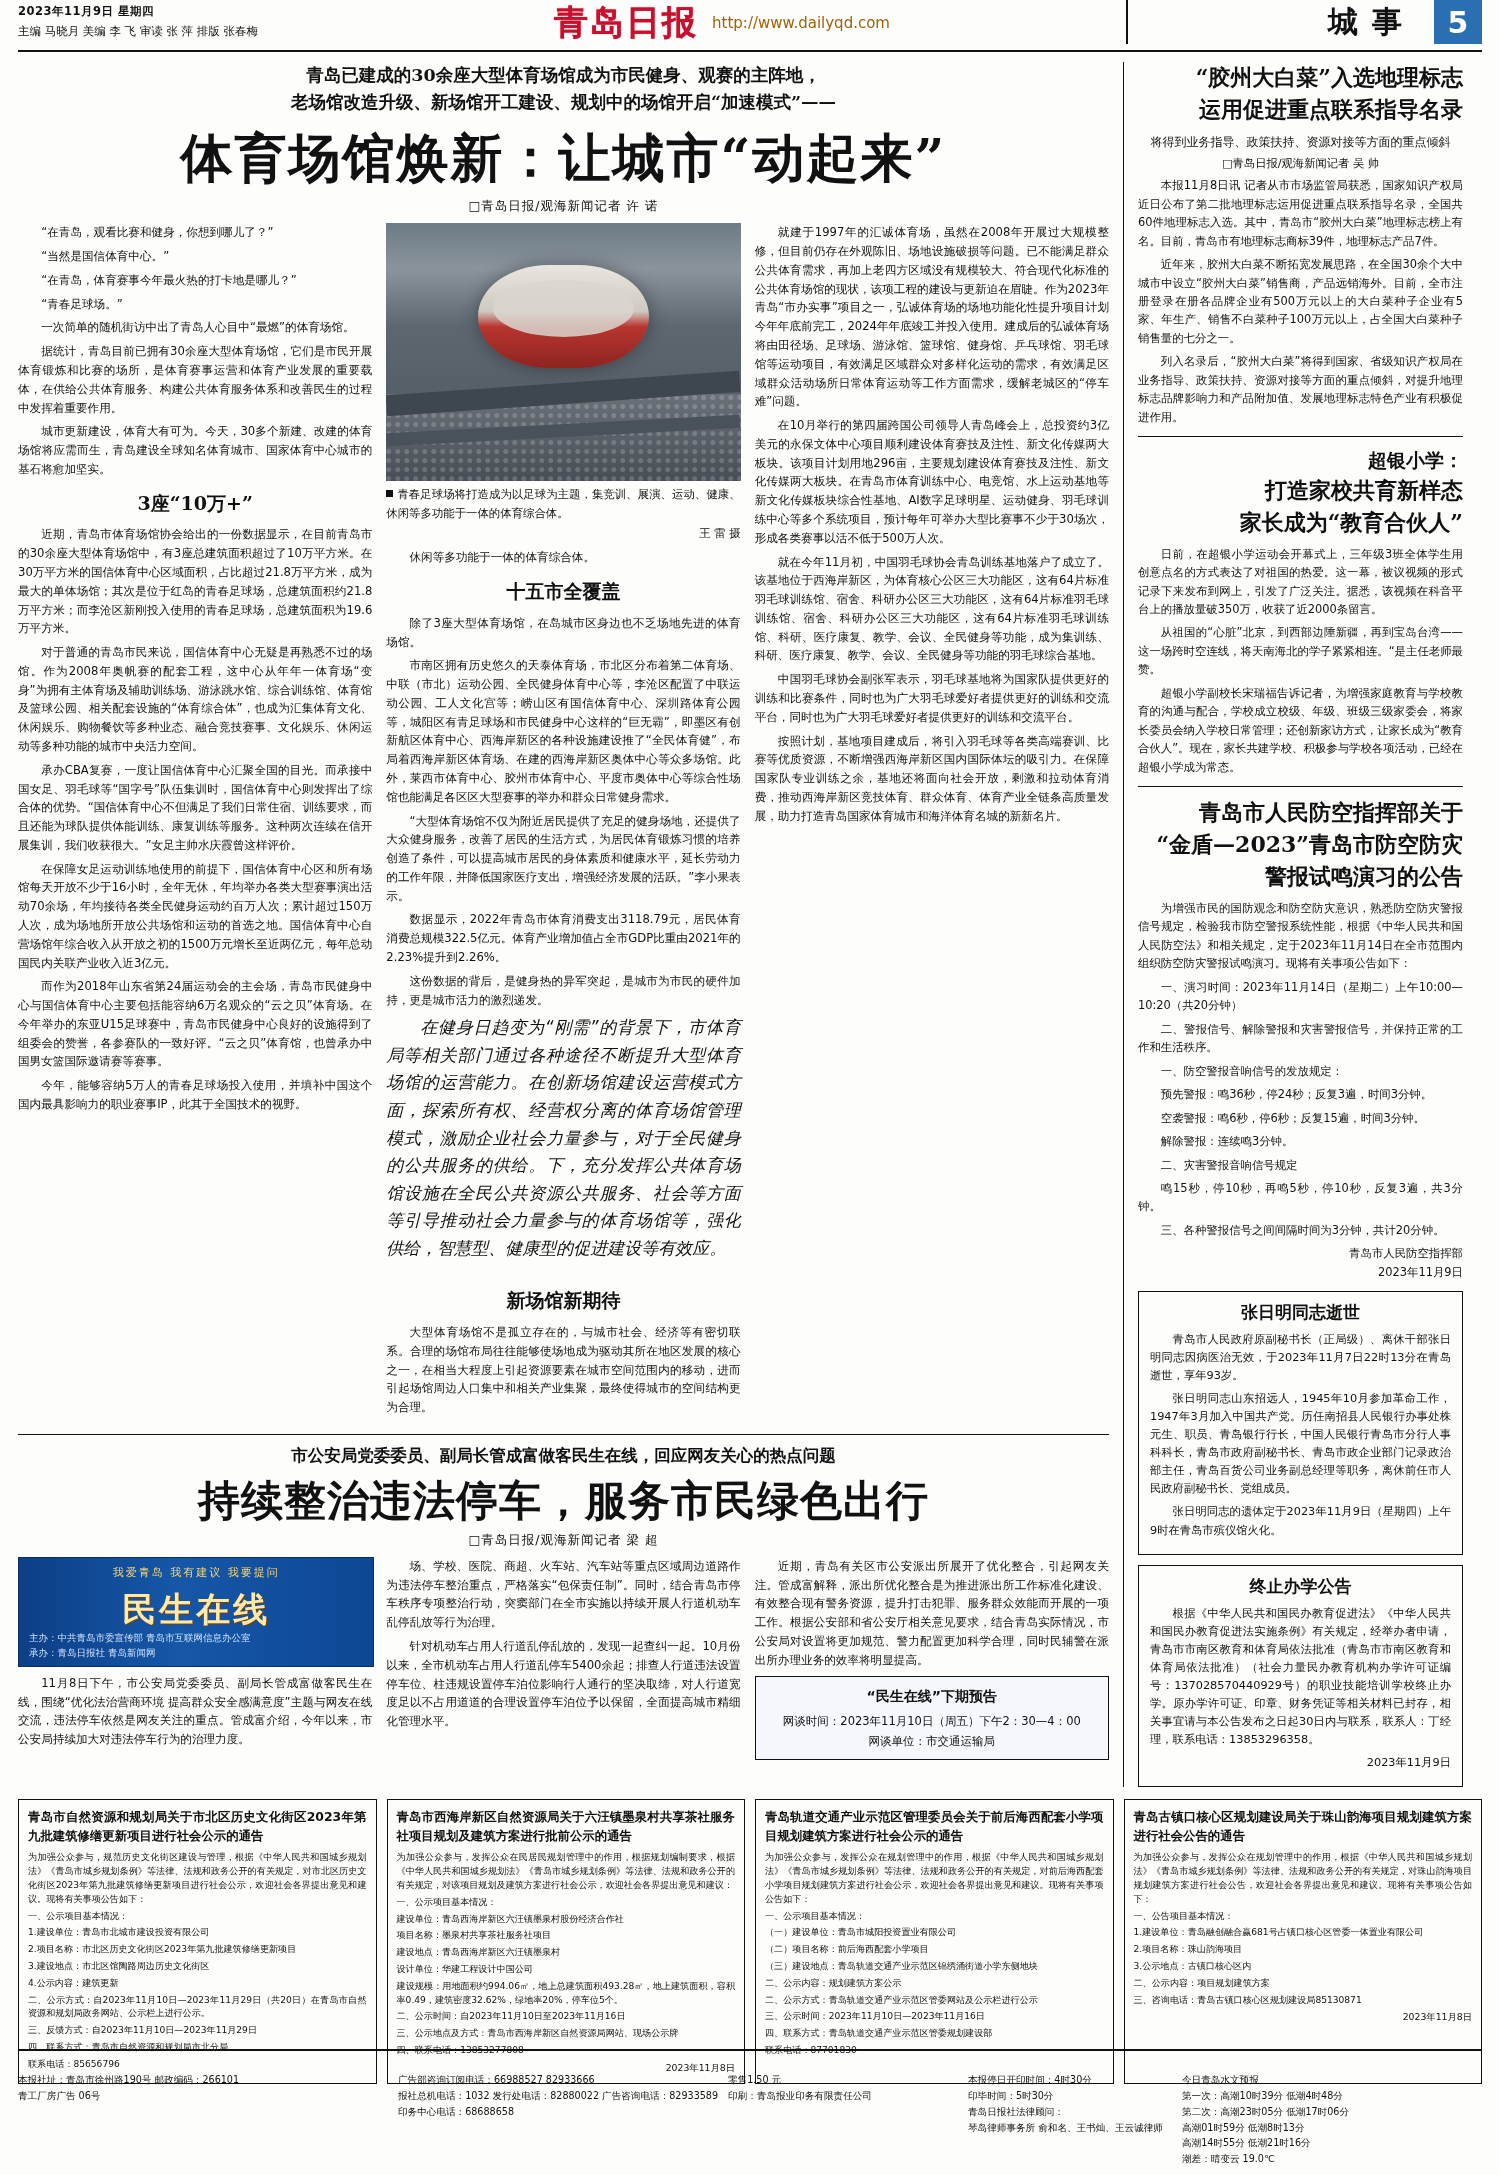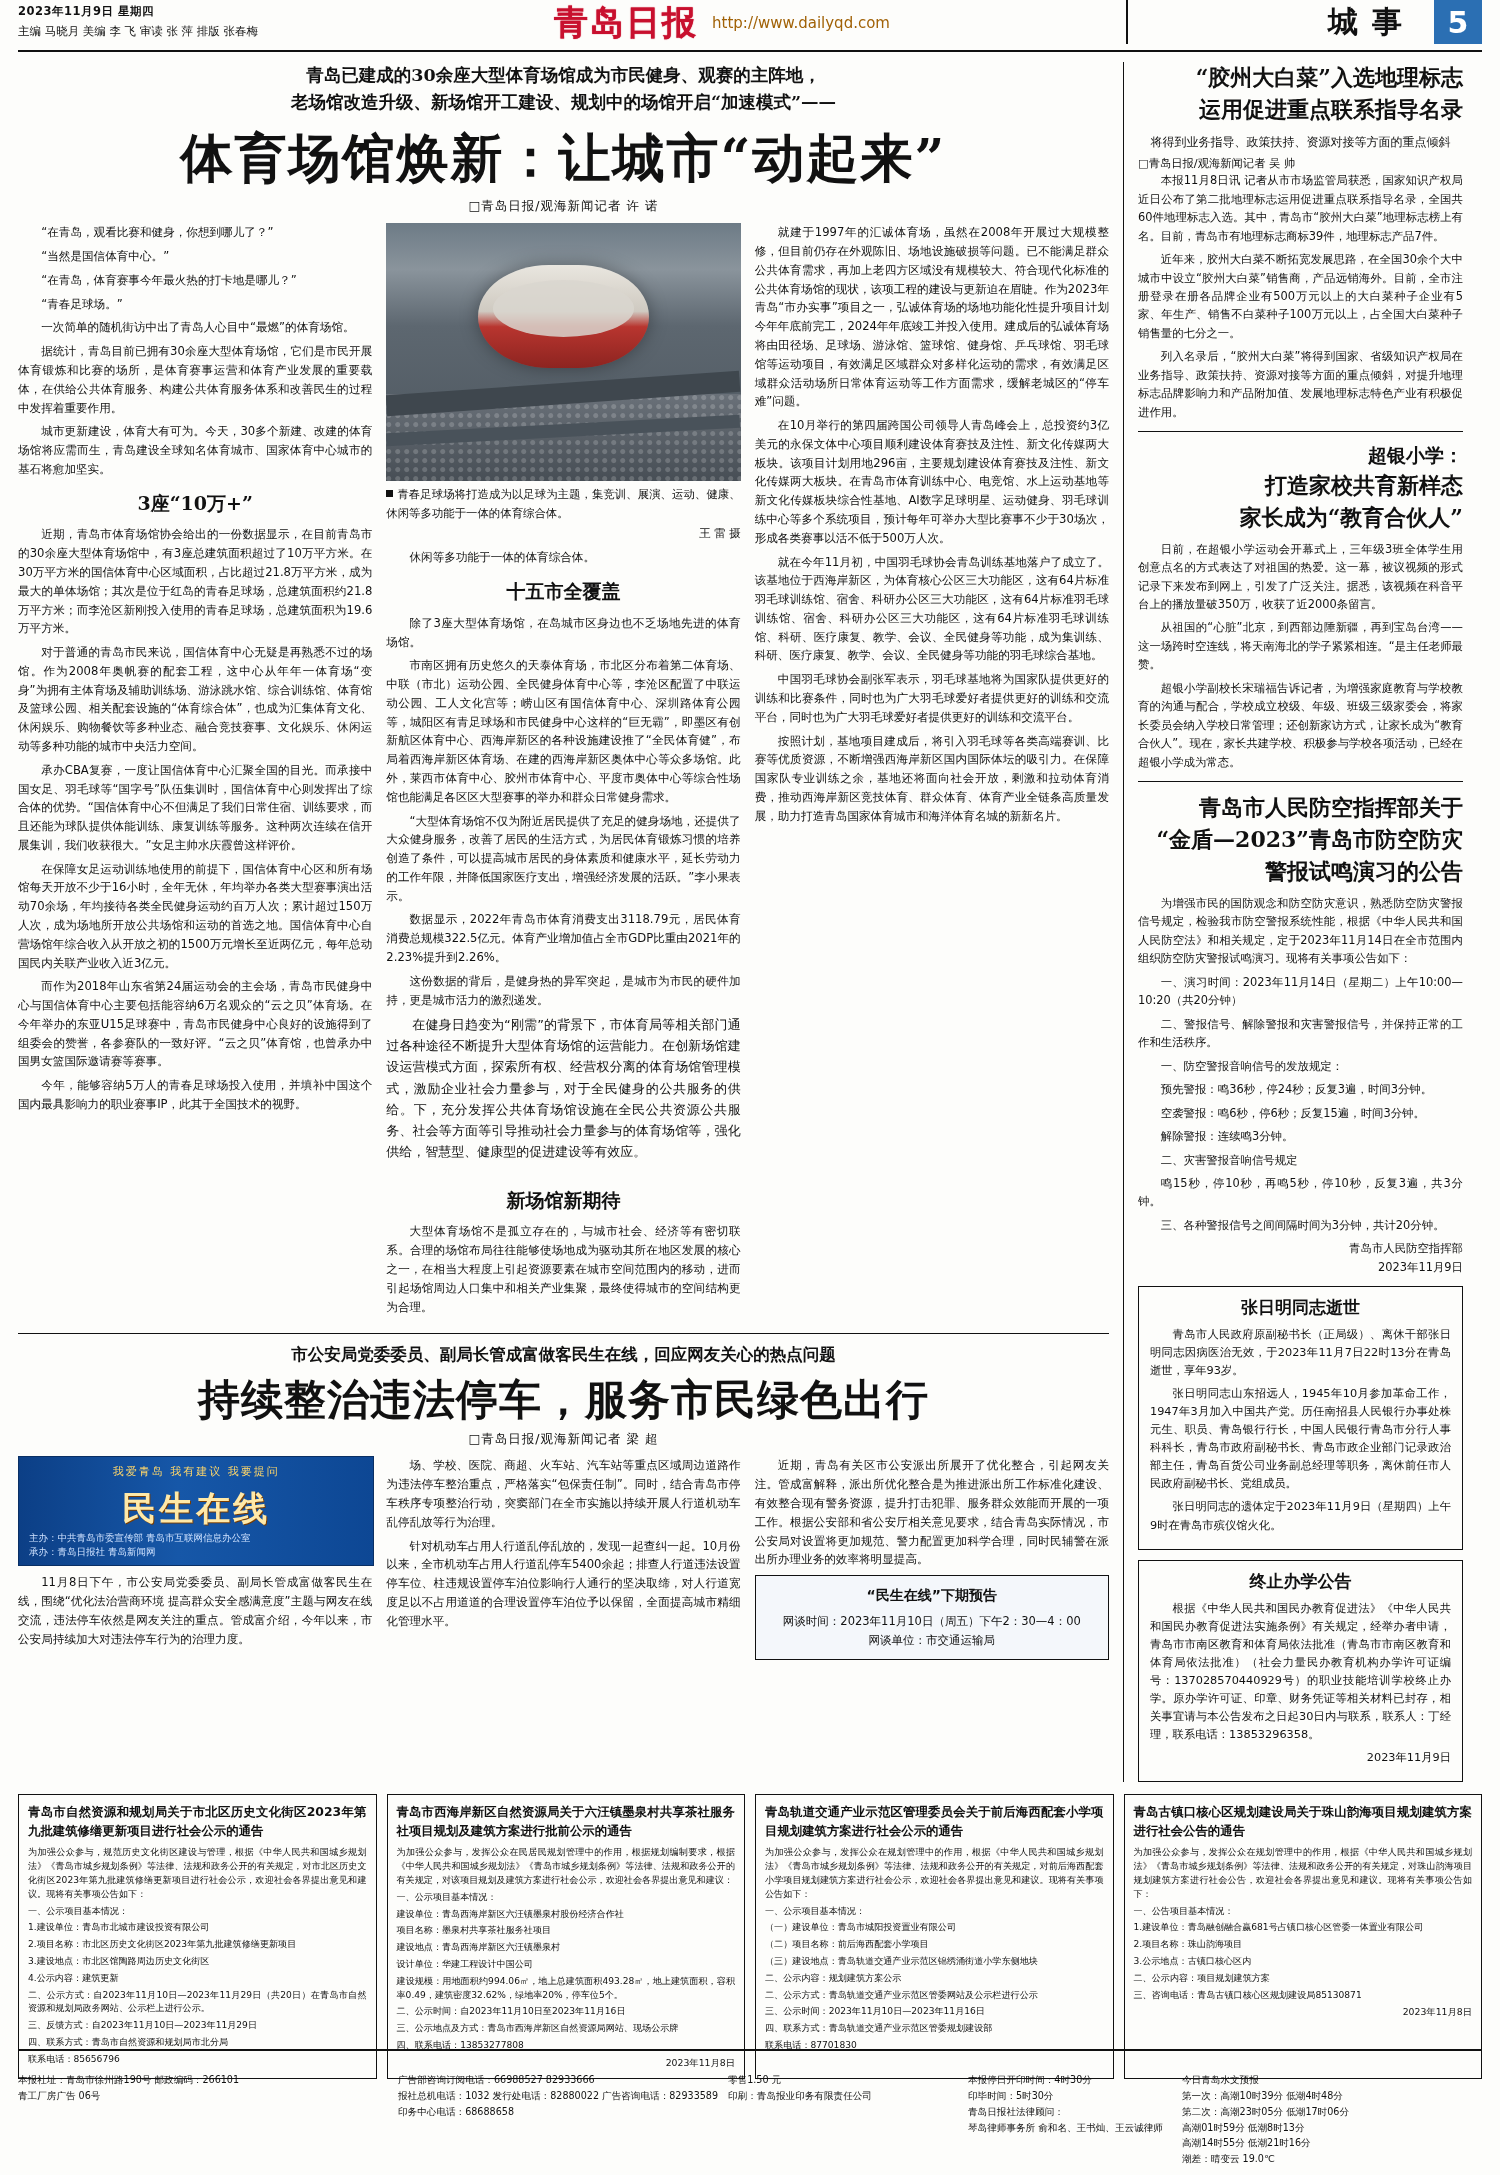--- a/index.html
+++ b/index.html
@@ -81,21 +81,21 @@
   .promo .sub{position:absolute;bottom:6px;left:10px;color:#cfe2ff;font-size:9.5px;line-height:1.5;}
 
   .notice-box{border:1px solid #111;padding:8px 10px;margin:6px 0;text-align:center;background:#f4f7fb;}
   .notice-box .t{font-size:14px;font-weight:bold;margin-bottom:5px;}
   .notice-box .l{font-size:11.5px;line-height:1.7;}
 
   
   .side-h{font-size:22px;font-weight:bold;text-align:right;line-height:1.45;font-family:"DejaVu Serif","Liberation Serif",serif;}
   .side-h.small{font-size:19px;}
   .side-sub{font-size:12px;line-height:1.7;text-align:center;margin:6px 0 4px;}
-  .side-by{font-size:11.3px;text-align:left;}
+  .side-by{font-size:11.3px;text-align:center;margin-bottom:5px;}
   .side-p{font-size:11.4px;line-height:1.62;text-align:justify;margin:0 0 5px;text-indent:2em;}
   .hr{border-top:1px solid #111;margin:10px 0;}
   .sign{text-align:right;font-size:11.4px;line-height:1.6;}
 
   .obit{border:1px solid #111;padding:9px 11px;margin-top:10px;}
   .obit .t{text-align:center;font-size:17px;font-weight:bold;margin-bottom:7px;font-family:"DejaVu Serif","Liberation Serif",serif;}
   .obit p{font-size:11.3px;line-height:1.6;margin:0 0 5px;text-indent:2em;text-align:justify;}
 
   
   .notices{display:flex;gap:10px;margin-top:12px;}
@@ -175,21 +175,21 @@
           </div>
           <div class="cap-sign">王 雷 摄</div>
           <div style="height:6px"></div>
           <p style="font-size:11.6px;line-height:1.62;margin:0 0 5px;">休闲等多功能于一体的体育综合体。</p>
           <div class="subhead">十五市全覆盖</div>
           <p style="font-size:11.6px;line-height:1.62;margin:0 0 5px;text-indent:2em;text-align:justify;">除了3座大型体育场馆，在岛城市区身边也不乏场地先进的体育场馆。</p>
           <p style="font-size:11.6px;line-height:1.62;margin:0 0 5px;text-indent:2em;text-align:justify;">市南区拥有历史悠久的天泰体育场，市北区分布着第二体育场、中联（市北）运动公园、全民健身体育中心等，李沧区配置了中联运动公园、工人文化宫等；崂山区有国信体育中心、深圳路体育公园等，城阳区有青足球场和市民健身中心这样的“巨无霸”，即墨区有创新航区体育中心、西海岸新区的各种设施建设推了“全民体育健”，布局着西海岸新区体育场、在建的西海岸新区奥体中心等众多场馆。此外，莱西市体育中心、胶州市体育中心、平度市奥体中心等综合性场馆也能满足各区区大型赛事的举办和群众日常健身需求。</p>
           <p style="font-size:11.6px;line-height:1.62;margin:0 0 5px;text-indent:2em;text-align:justify;">“大型体育场馆不仅为附近居民提供了充足的健身场地，还提供了大众健身服务，改善了居民的生活方式，为居民体育锻炼习惯的培养创造了条件，可以提高城市居民的身体素质和健康水平，延长劳动力的工作年限，并降低国家医疗支出，增强经济发展的活跃。”李小果表示。</p>
           <p style="font-size:11.6px;line-height:1.62;margin:0 0 5px;text-indent:2em;text-align:justify;">数据显示，2022年青岛市体育消费支出3118.79元，居民体育消费总规模322.5亿元。体育产业增加值占全市GDP比重由2021年的2.23%提升到2.26%。</p>
           <p style="font-size:11.6px;line-height:1.62;margin:0 0 5px;text-indent:2em;text-align:justify;">这份数据的背后，是健身热的异军突起，是城市为市民的硬件加持，更是城市活力的激烈递发。</p>
-          <p style="font-size:13px;line-height:1.62;margin:0 0 23px;text-indent:2em;text-align:justify;">在健身日趋变为“刚需”的背景下，市体育局等相关部门通过各种途径不断提升大型体育场馆的运营能力。在创新场馆建设运营模式方面，探索所有权、经营权分离的体育场馆管理模式，激励企业社会力量参与，对于全民健身的公共服务的供给。下，充分发挥公共体育场馆设施在全民公共资源公共服务、社会等方面等引导推动社会力量参与的体育场馆等，强化供给，智慧型、健康型的促进建设等有效应。</p>
+          <p style="font-size:17px;line-height:1.62;margin:0 0 23px;text-indent:2em;text-align:justify;font-style:italic;">在健身日趋变为“刚需”的背景下，市体育局等相关部门通过各种途径不断提升大型体育场馆的运营能力。在创新场馆建设运营模式方面，探索所有权、经营权分离的体育场馆管理模式，激励企业社会力量参与，对于全民健身的公共服务的供给。下，充分发挥公共体育场馆设施在全民公共资源公共服务、社会等方面等引导推动社会力量参与的体育场馆等，强化供给，智慧型、健康型的促进建设等有效应。</p>
           <div class="subhead">新场馆新期待</div>
           <p style="font-size:11.6px;line-height:1.62;margin:0 0 5px;text-indent:2em;text-align:justify;">大型体育场馆不是孤立存在的，与城市社会、经济等有密切联系。合理的场馆布局往往能够使场地成为驱动其所在地区发展的核心之一，在相当大程度上引起资源要素在城市空间范围内的移动，进而引起场馆周边人口集中和相关产业集聚，最终使得城市的空间结构更为合理。</p>
         </div>
 
         <div class="c">
           <p>就建于1997年的汇诚体育场，虽然在2008年开展过大规模整修，但目前仍存在外观陈旧、场地设施破损等问题。已不能满足群众公共体育需求，再加上老四方区域没有规模较大、符合现代化标准的公共体育场馆的现状，该项工程的建设与更新迫在眉睫。作为2023年青岛“市办实事”项目之一，弘诚体育场的场地功能化性提升项目计划今年年底前完工，2024年年底竣工并投入使用。建成后的弘诚体育场将由田径场、足球场、游泳馆、篮球馆、健身馆、乒乓球馆、羽毛球馆等运动项目，有效满足区域群众对多样化运动的需求，有效满足区域群众活动场所日常体育运动等工作方面需求，缓解老城区的“停车难”问题。</p>
           <p>在10月举行的第四届跨国公司领导人青岛峰会上，总投资约3亿美元的永保文体中心项目顺利建设体育赛技及注性、新文化传媒两大板块。该项目计划用地296亩，主要规划建设体育赛技及注性、新文化传媒两大板块。在青岛市体育训练中心、电竞馆、水上运动基地等新文化传媒板块综合性基地、AI数字足球明星、运动健身、羽毛球训练中心等多个系统项目，预计每年可举办大型比赛事不少于30场次，形成各类赛事以活不低于500万人次。</p>
           <p>就在今年11月初，中国羽毛球协会青岛训练基地落户了成立了。该基地位于西海岸新区，为体育核心公区三大功能区，这有64片标准羽毛球训练馆、宿舍、科研办公区三大功能区，这有64片标准羽毛球训练馆、宿舍、科研办公区三大功能区，这有64片标准羽毛球训练馆、科研、医疗康复、教学、会议、全民健身等功能，成为集训练、科研、医疗康复、教学、会议、全民健身等功能的羽毛球综合基地。</p>
           <p>中国羽毛球协会副张军表示，羽毛球基地将为国家队提供更好的训练和比赛条件，同时也为广大羽毛球爱好者提供更好的训练和交流平台，同时也为广大羽毛球爱好者提供更好的训练和交流平台。</p>
           <p>按照计划，基地项目建成后，将引入羽毛球等各类高端赛训、比赛等优质资源，不断增强西海岸新区国内国际体坛的吸引力。在保障国家队专业训练之余，基地还将面向社会开放，剩激和拉动体育消费，推动西海岸新区竞技体育、群众体育、体育产业全链条高质量发展，助力打造青岛国家体育城市和海洋体育名城的新新名片。</p>

